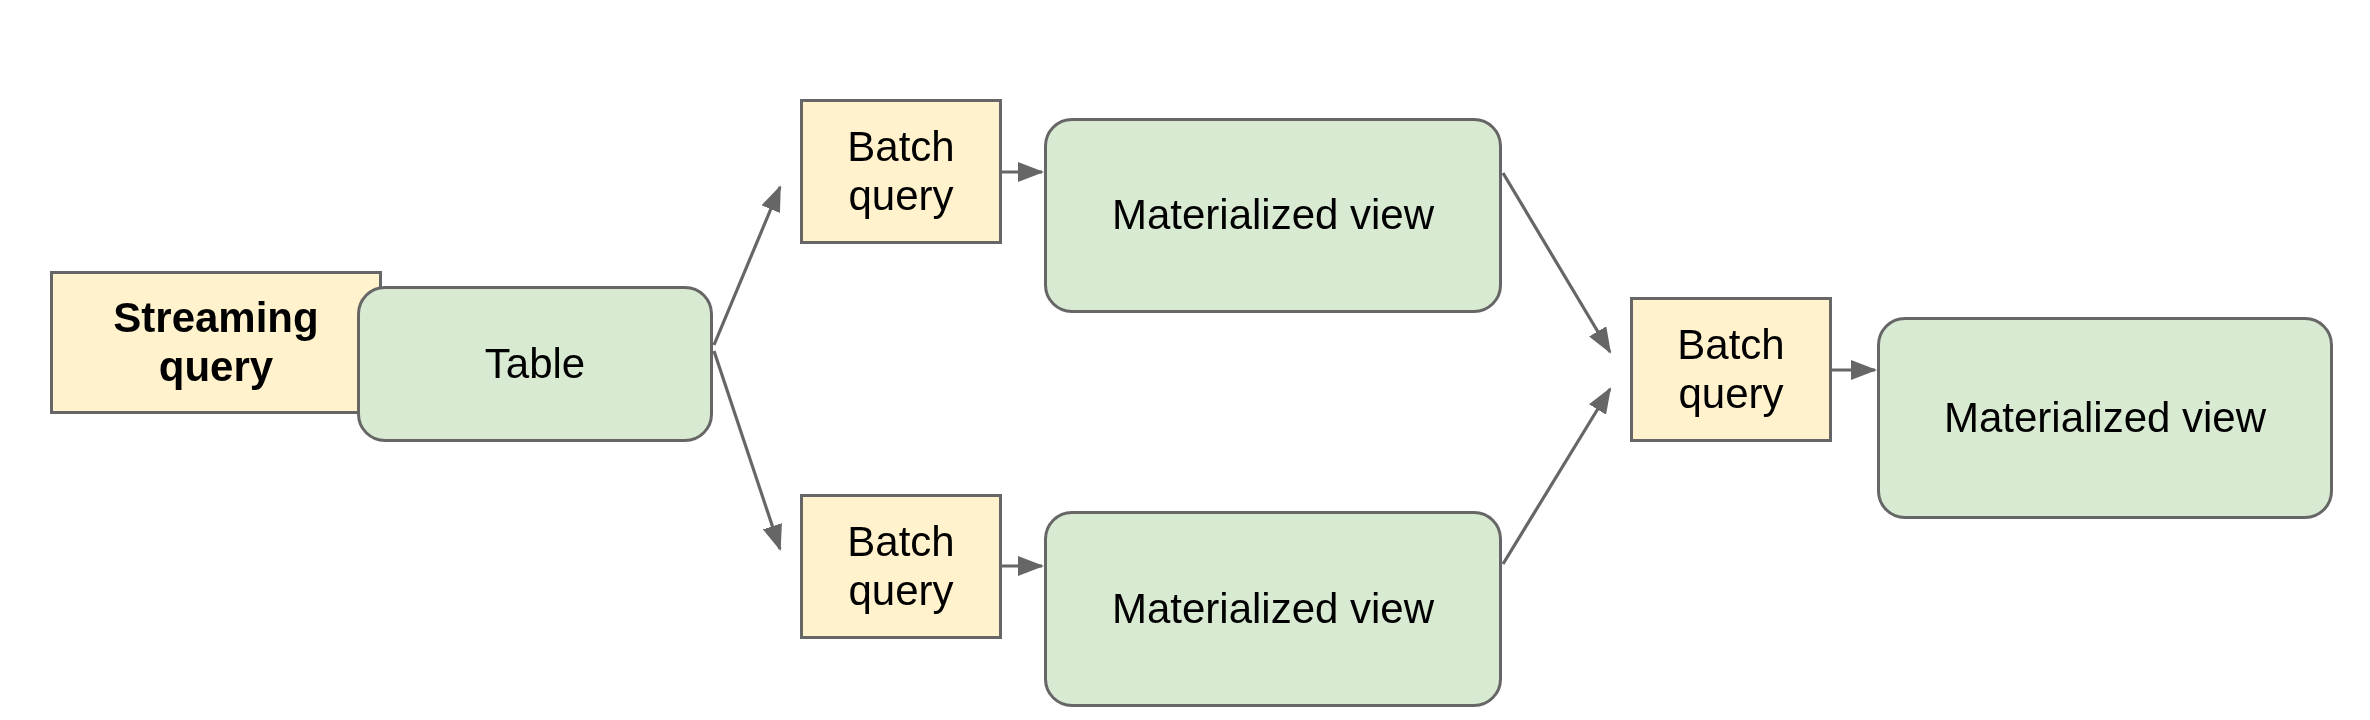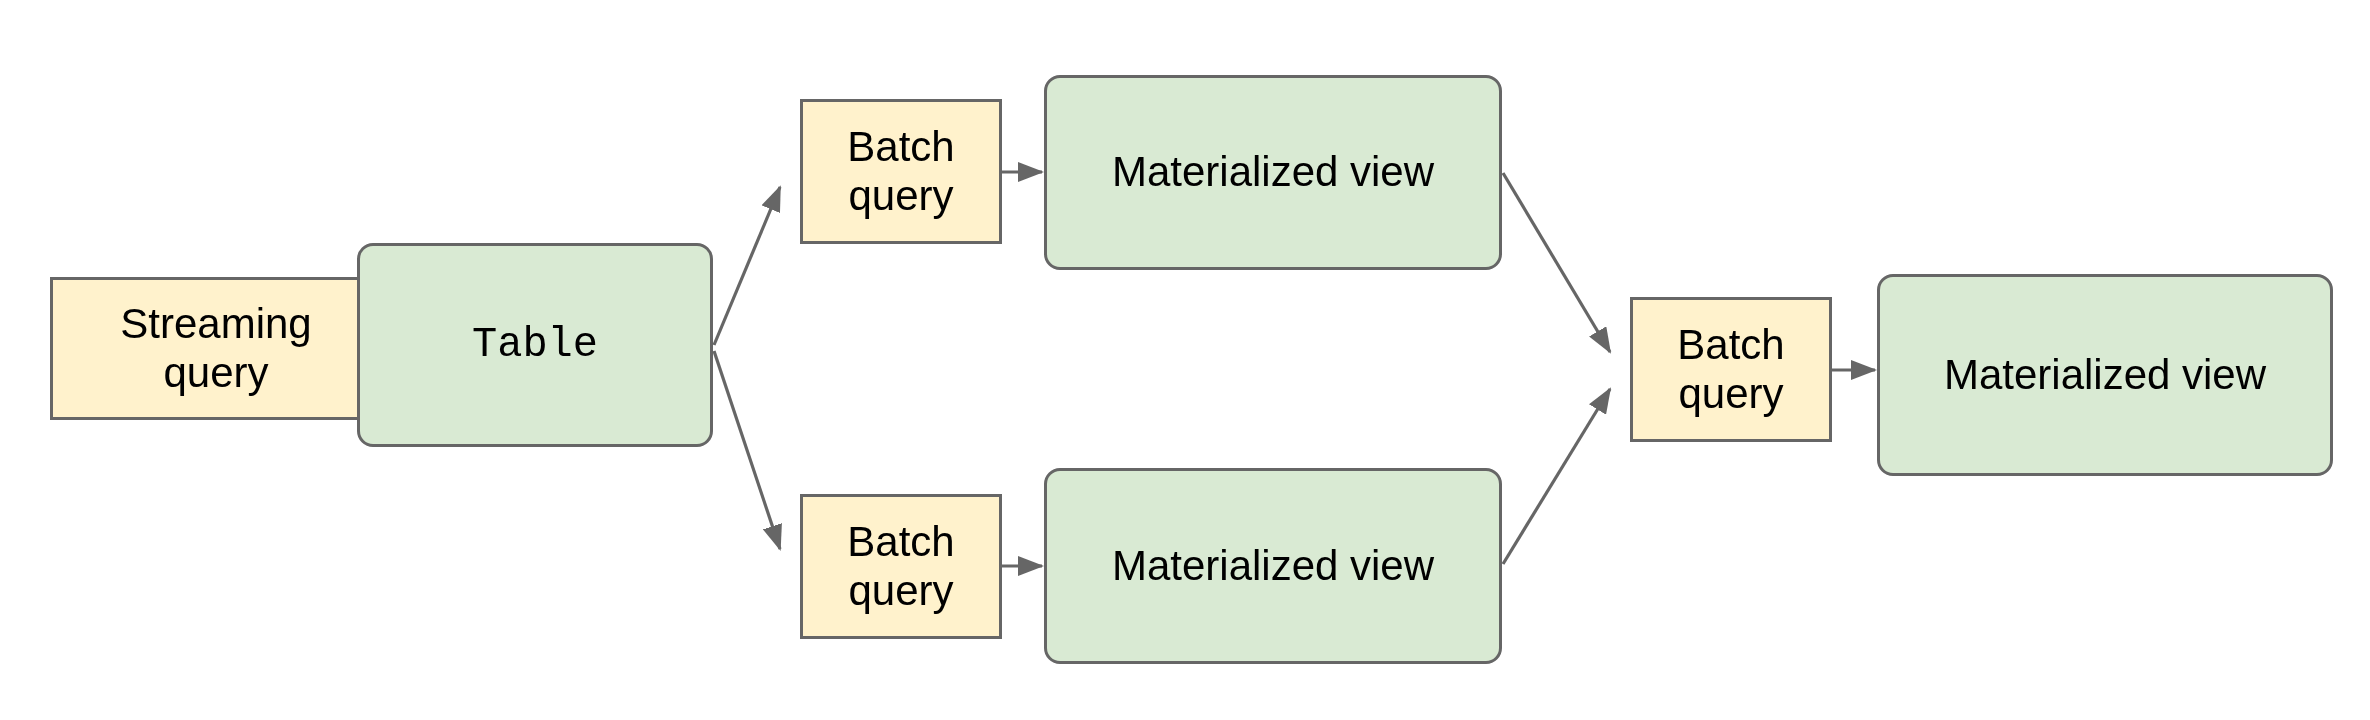--- a/index.html
+++ b/index.html
@@ -37,21 +37,22 @@
   }
   .node.query {
     background: var(--query-fill, #fff2cc);
     border: 3.5px solid var(--border, #666666);
     border-radius: 0;
     margin-left: 18px;
   }
   .node.storage {
     background: var(--storage-fill, #d9ead3);
     border: 3px solid var(--border, #666666);
-    border-radius: 16px;
+    border-radius: 28px;
+    margin-top: 43px;
   }
 </style>
 </head>
 <body>
 
 <div id="canvas" style="--bg: #ffffff; --query-fill: #fff2cc; --storage-fill: #d9ead3; --border: #666666; --text: #000000;">
   <svg id="edges" xmlns="http://www.w3.org/2000/svg">
     <defs>
       <marker id="arrowhead" markerUnits="userSpaceOnUse" markerWidth="26" markerHeight="20" refX="24" refY="10" orient="auto">
         <path id="arrowhead-path" d="M0,0 L26,10 L0,20 Z" fill="#666666"></path>
@@ -59,24 +60,24 @@
     </defs>
   <line x1="310" y1="348" x2="355" y2="348" stroke="#666666" stroke-width="3.2" marker-end="url(#arrowhead)"></line>
       <line x1="714" y1="345" x2="780" y2="187" stroke="#666666" stroke-width="3.2" marker-end="url(#arrowhead)"></line>
       <line x1="714" y1="351" x2="780" y2="549" stroke="#666666" stroke-width="3.2" marker-end="url(#arrowhead)"></line>
       <line x1="986" y1="172" x2="1042" y2="172" stroke="#666666" stroke-width="3.2" marker-end="url(#arrowhead)"></line>
       <line x1="986" y1="566" x2="1042" y2="566" stroke="#666666" stroke-width="3.2" marker-end="url(#arrowhead)"></line>
       <line x1="1503" y1="173" x2="1610" y2="352" stroke="#666666" stroke-width="3.2" marker-end="url(#arrowhead)"></line>
       <line x1="1503" y1="564" x2="1610" y2="389" stroke="#666666" stroke-width="3.2" marker-end="url(#arrowhead)"></line>
       <line x1="1816" y1="370" x2="1875" y2="370" stroke="#666666" stroke-width="3.2" marker-end="url(#arrowhead)"></line>
     </svg>
-<div class="node query" style="left: 32px; top: 277px; width: 332px; height: 143px;">
+<div class="node query" style="left: 32px; top: 271px; width: 332px; height: 143px; font-weight: bold;">
       <span>Streaming query</span>
     </div>
-    <div class="node storage" style="left: 357px; top: 243px; width: 356px; height: 204px; font-family: Liberation Mono, monospace;">
+    <div class="node storage" style="left: 357px; top: 243px; width: 356px; height: 156px;">
       <span>Table</span>
     </div>
     <div class="node query" style="left: 782px; top: 99px; width: 202px; height: 145px;">
       <span>Batch query</span>
     </div>
     <div class="node storage" style="left: 1044px; top: 75px; width: 458px; height: 195px;">
       <span>Materialized view</span>
     </div>
     <div class="node query" style="left: 782px; top: 494px; width: 202px; height: 145px;">
       <span>Batch query</span>

